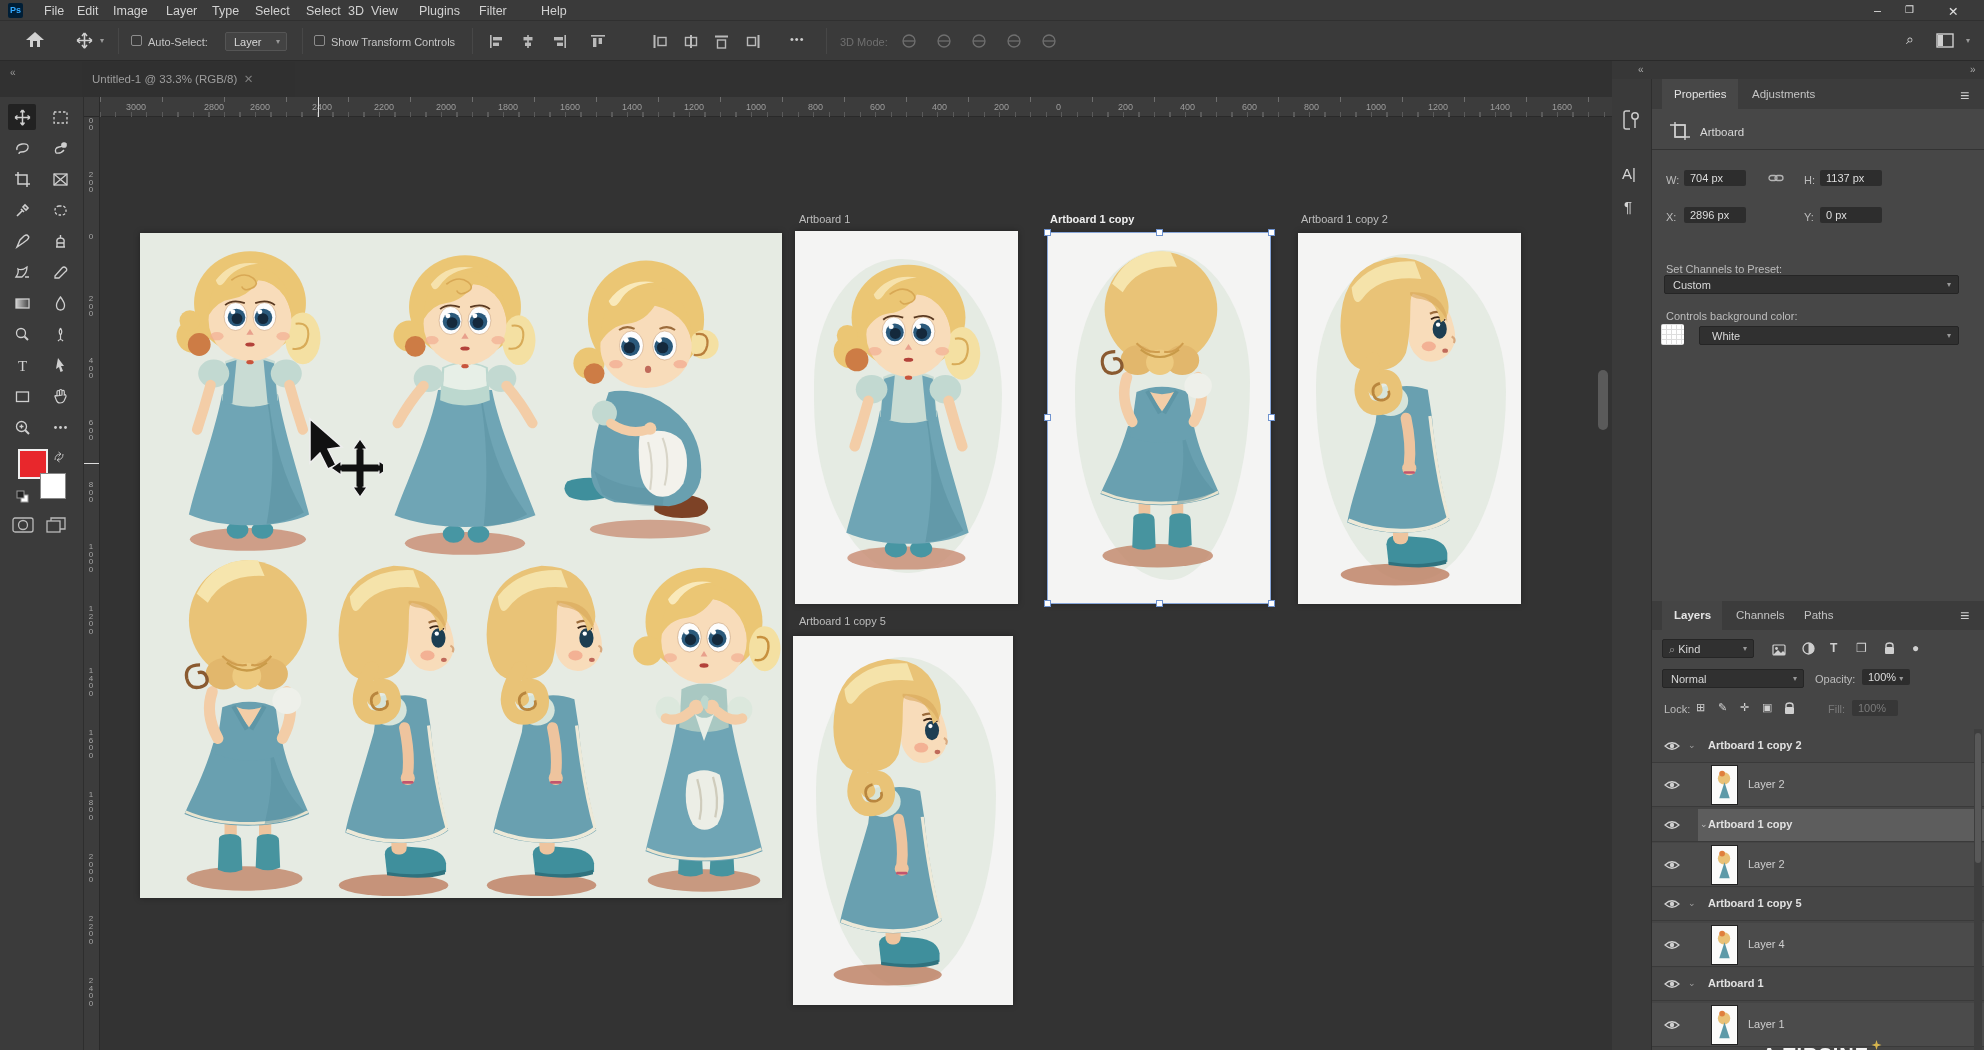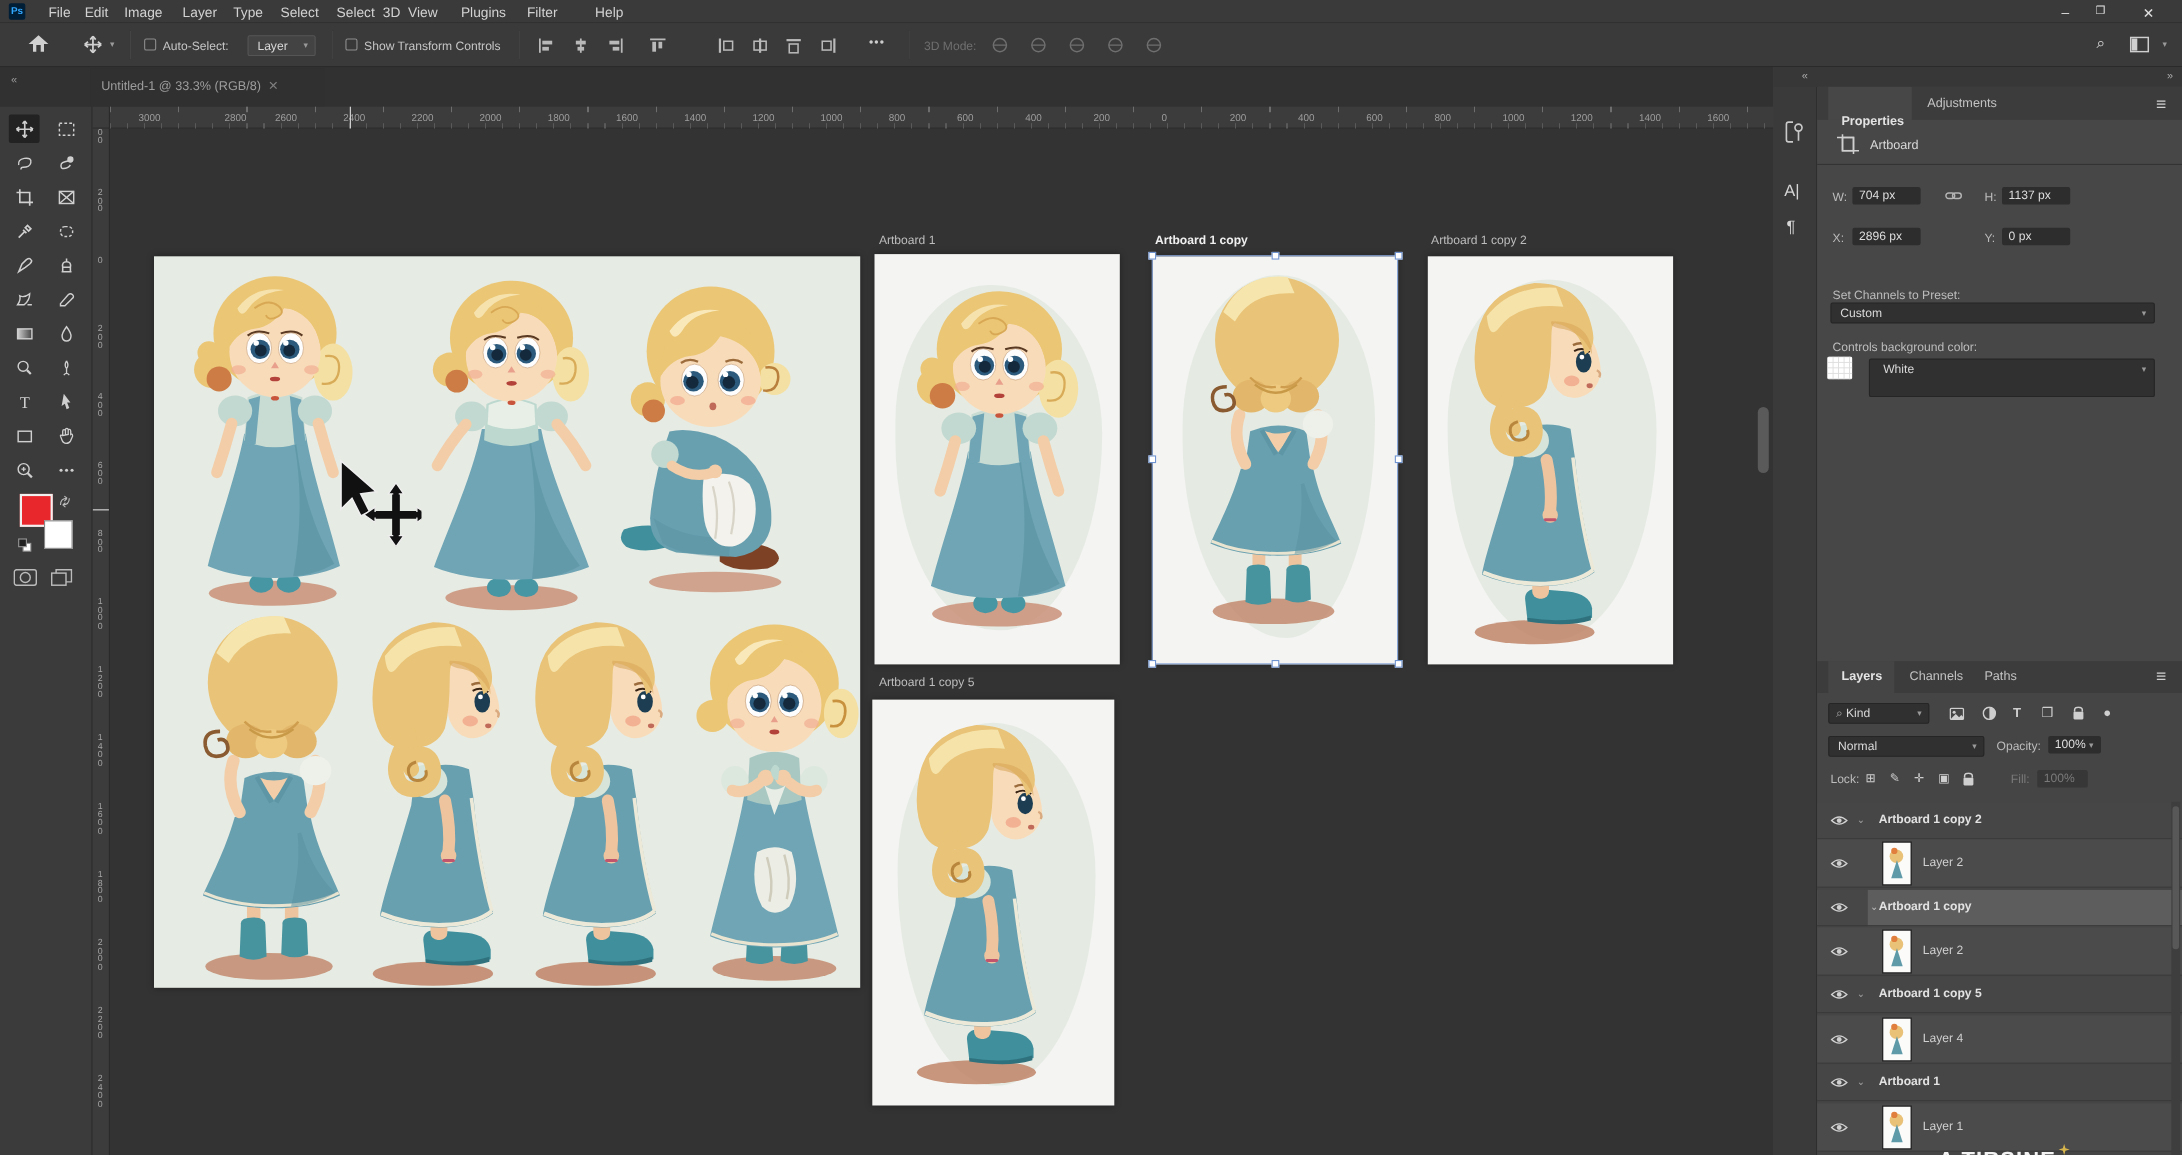--- a/index.html
+++ b/index.html
@@ -651,21 +651,21 @@
 </div>
 <div class="abs" style="left:1612px;top:61px;width:372px;height:18px;background:#373737">
  <span class="abs" style="left:26px;top:3px;font-size:10px;color:#aaa">«</span>
  <span class="abs" style="left:358px;top:3px;font-size:10px;color:#aaa">»</span>
 </div>
 
 <div id="props">
 
  <div class="abs" style="left:0px;top:0px;width:332px;height:30px;background:#3c3c3c"></div>
  <div class="abs" style="left:10px;top:0px;width:76px;height:30px;background:#474747"></div>
- <span class="ptab" style="left:22px;top:26px;color:#e3e3e3;font-weight:bold">Properties</span>
+ <span class="ptab" style="left:22px;top:9px;color:#e3e3e3;font-weight:normal">Properties</span>
  <span class="ptab" style="left:100px;top:9px">Adjustments</span>
  <span class="abs" style="left:308px;top:8px;color:#cfcfcf">≡</span>
 
  <svg class="abs" style="left:17px;top:42px" width="22" height="20" viewBox="0 0 22 20">
         <g fill="none" stroke="#cfcfcf" stroke-width="1.4">
           <path d="M6 1 V16 H21 M1 4 H16 V19"></path>
           <rect x="6" y="4" width="10" height="12"></rect>
         </g>
       </svg>
  <span class="abs" style="left:48px;top:47px;font-size:11.5px;color:#d8d8d8">Artboard</span>
@@ -683,21 +683,21 @@
  <div class="field" style="left:168px;top:91px;width:62px">1137 px</div>
  <span class="lbl" style="left:14px;top:132px">X:</span>
  <div class="field" style="left:32px;top:128px;width:62px">2896 px</div>
  <span class="lbl" style="left:152px;top:132px">Y:</span>
  <div class="field" style="left:168px;top:128px;width:62px">0 px</div>
 
  <span class="lbl" style="left:14px;top:184px">Set Channels to Preset:</span>
  <div class="ddl" style="left:12px;top:196px;width:295px;height:19px;line-height:18px;padding-left:8px">Custom<span style="position:absolute;right:7px;font-size:8px;color:#999">▾</span></div>
  <span class="lbl" style="left:14px;top:231px">Controls background color:</span>
  <div class="abs" style="left:9px;top:245px;width:23px;height:21px;background:#fff;border-radius:2px;background-image:linear-gradient(#ddd 1px,transparent 1px),linear-gradient(90deg,#ddd 1px,transparent 1px);background-size:5px 5px"></div>
- <div class="ddl" style="left:47px;top:247px;width:260px;height:35px;line-height:18px;padding-left:12px">White<span style="position:absolute;right:7px;font-size:8px;color:#999">▾</span></div>
+ <div class="ddl" style="left:47px;top:247px;width:260px;height:19px;line-height:18px;padding-left:12px">White<span style="position:absolute;right:7px;font-size:8px;color:#999">▾</span></div>
 </div>
 
 <div id="layers">
 
  <div class="abs" style="left:0px;top:0px;width:332px;height:29px;background:#3c3c3c"></div>
  <div class="abs" style="left:10px;top:0px;width:60px;height:29px;background:#454545"></div>
  <span class="ptab" style="left:22px;top:8px;color:#e5e5e5;font-weight:bold">Layers</span>
  <span class="ptab" style="left:84px;top:8px">Channels</span>
  <span class="ptab" style="left:152px;top:8px">Paths</span>
  <span class="abs" style="left:308px;top:6px;color:#cfcfcf">≡</span>

